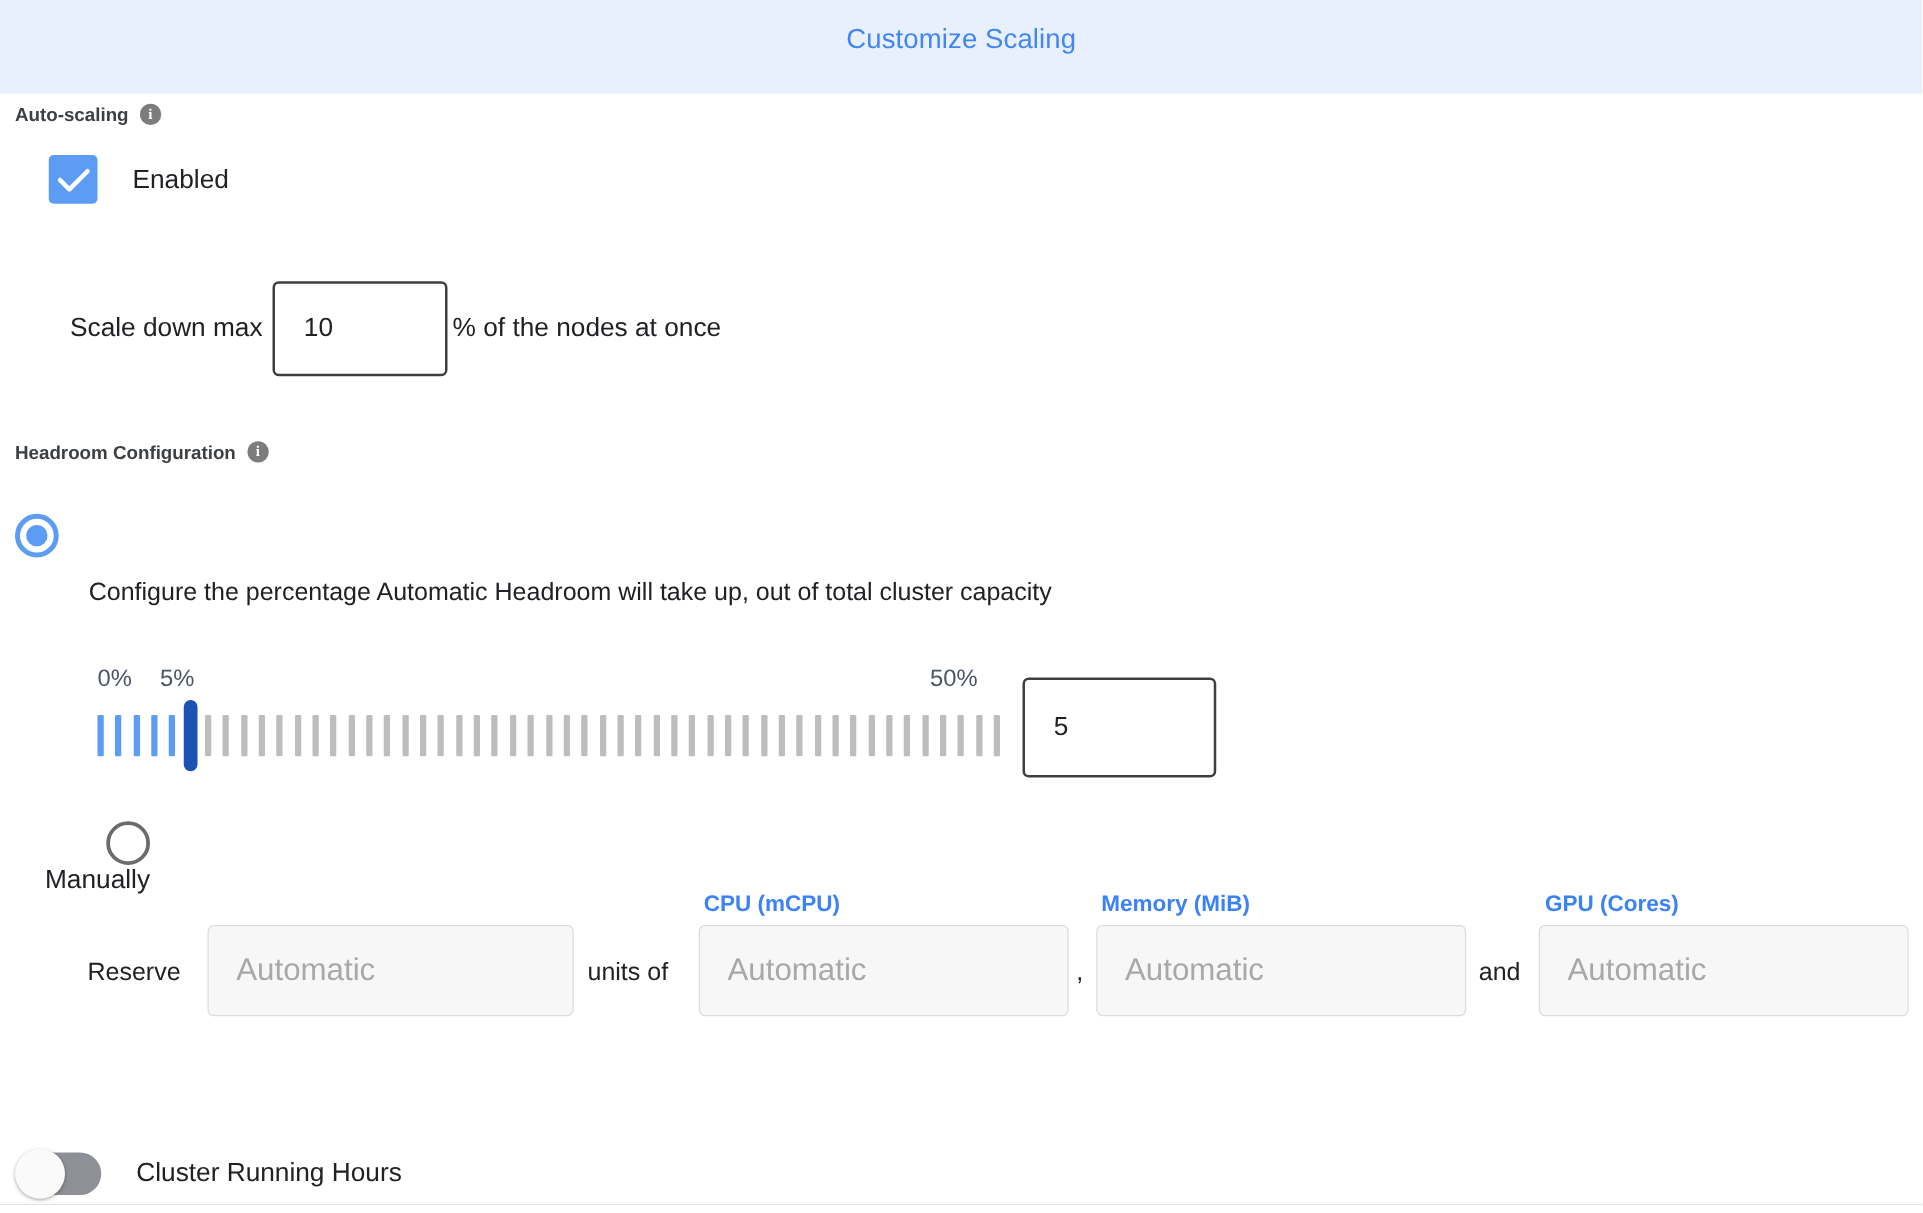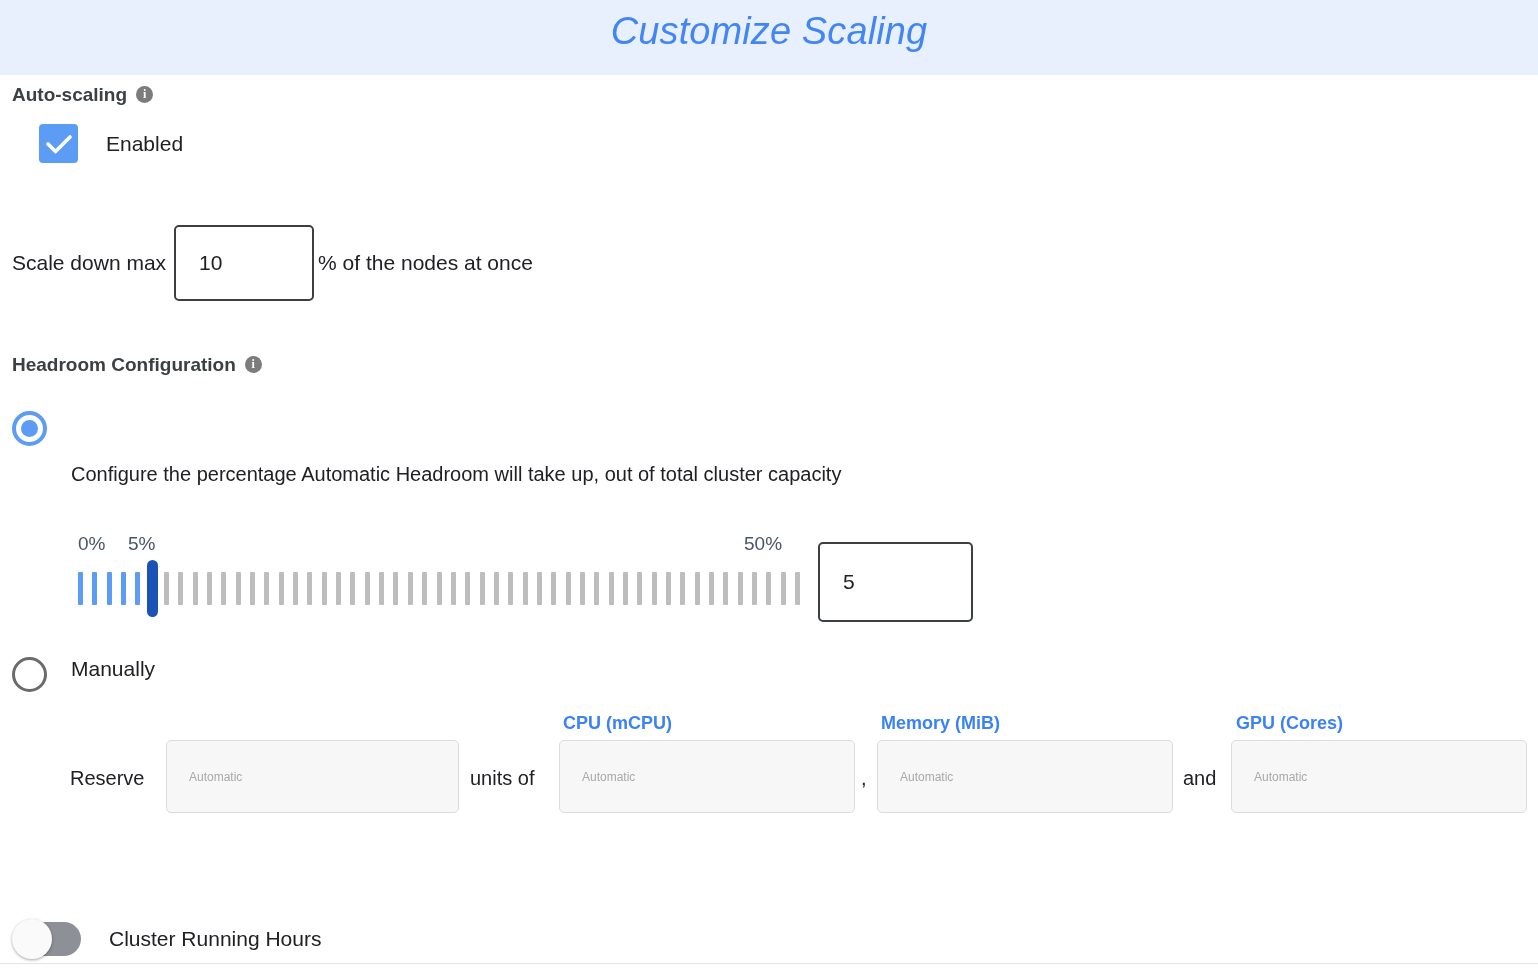--- a/index.html
+++ b/index.html
@@ -19,32 +19,31 @@
   
   .header {
     height: 75px;
     background: #e8f0fe;
     display: flex;
     align-items: center;
     justify-content: center;
     box-sizing: border-box;
   }
   .header-title {
-    font-size: 38px;
+    font-size: 22px;
     color: #4285f4;
     font-weight: 400;
     letter-spacing: 0.1px;
     line-height: 1;
     padding-bottom: 14px;
-    font-style: italic;
   }
 
   
   .section-label {
-    font-size: 19px;
+    font-size: 15px;
     font-weight: bold;
     color: #3c4043;
     display: inline-block;
     vertical-align: middle;
   }
   .info-icon {
     display: inline-flex;
     align-items: center;
     justify-content: center;
     width: 17px;
@@ -98,20 +97,21 @@
   .scaledown-row {
     position: absolute;
     left: 12px;
     top: 225px;
     display: flex;
     align-items: center;
   }
   .scaledown-label {
     font-size: 21px;
     color: #202124;
+    margin-left: 44px;
   }
   .num-input {
     width: 140px;
     height: 76px;
     border: 2px solid #3c4043;
     border-radius: 5px;
     background: #ffffff;
     font-size: 21px;
     font-family: "Liberation Sans", sans-serif;
     color: #202124;
@@ -229,21 +229,22 @@
     box-sizing: border-box;
     outline: none;
   }
 
   
   .radio-manual-row {
     position: absolute;
     left: 12px;
     top: 657px;
     display: flex;
-    align-items: flex-start;
+    align-items: flex-end;
+    flex-direction: column;
   }
 
   
   .reserve-form {
     position: absolute;
     left: 0;
     top: 695px;
     width: 1538px;
     height: 135px;
   }
@@ -261,21 +262,21 @@
     font-size: 20px;
     color: #202124;
   }
   .disabled-input {
     position: absolute;
     top: 45px;
     height: 73px;
     border: 1px solid #dadce0;
     border-radius: 5px;
     background: #f7f7f7;
-    font-size: 12px;
+    font-size: 25px;
     font-family: "Liberation Sans", sans-serif;
     color: #202124;
     padding: 0 12px 0 22px;
     box-sizing: border-box;
     outline: none;
   }
   .disabled-input::placeholder { color: #a8a8a8; opacity: 1; }
   .sep-text {
     position: absolute;
     font-size: 20px;

